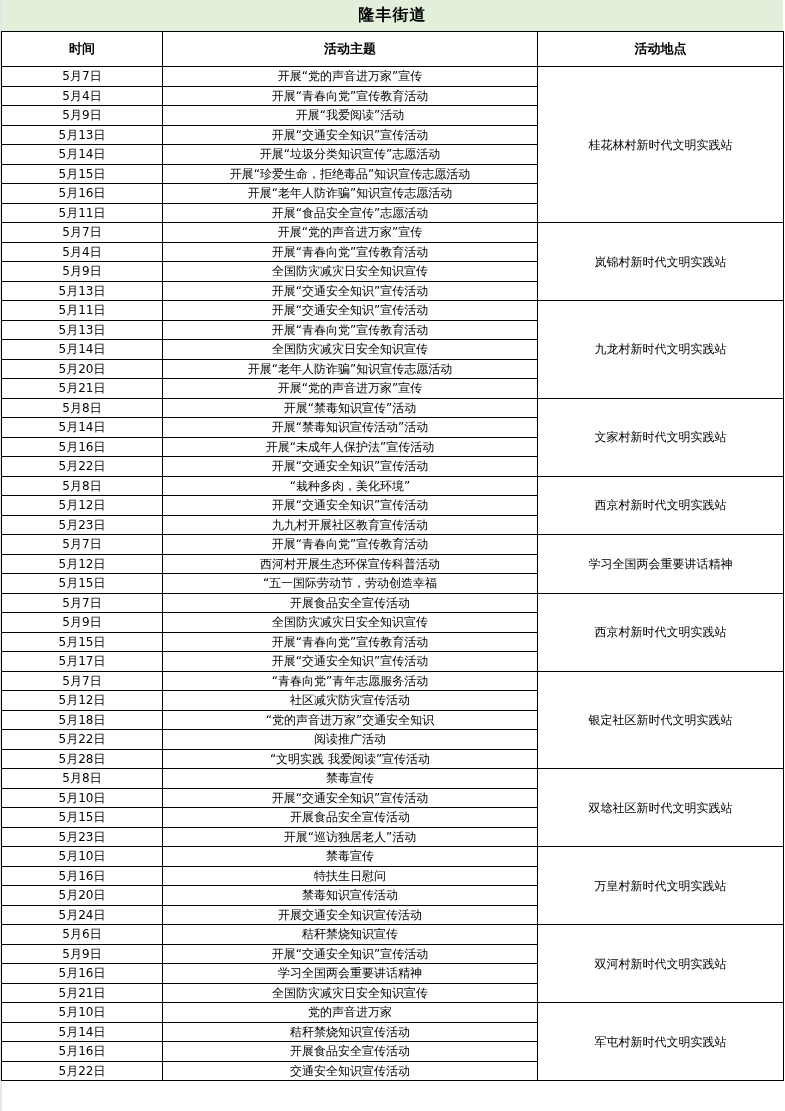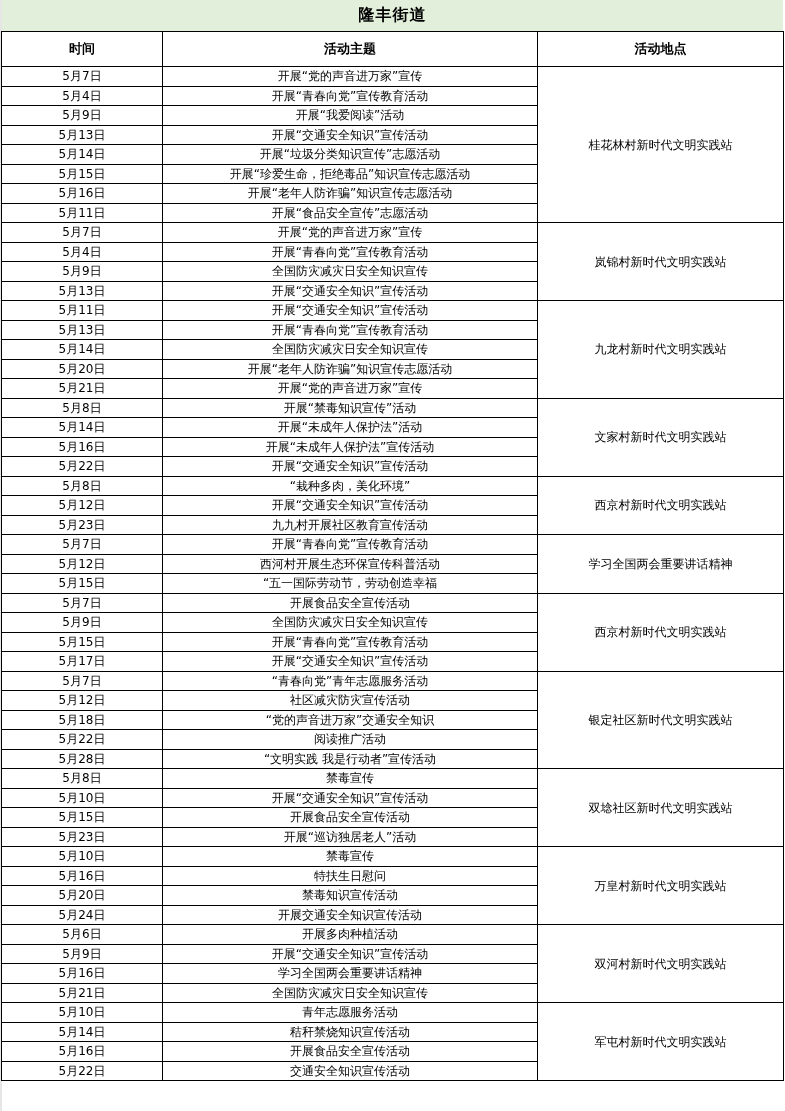--- a/index.html
+++ b/index.html
@@ -111,21 +111,21 @@
         <td>5月21日</td>
         <td>开展“党的声音进万家”宣传</td>
       </tr>
       <tr>
         <td>5月8日</td>
         <td>开展“禁毒知识宣传”活动</td>
         <td class="place" rowspan="4">文家村新时代文明实践站</td>
       </tr>
       <tr>
         <td>5月14日</td>
-        <td>开展“未成年人保护法”活动</td>
+        <td>开展“禁毒知识宣传活动”活动</td>
       </tr>
       <tr>
         <td>5月16日</td>
         <td>开展“未成年人保护法”宣传活动</td>
       </tr>
       <tr>
         <td>5月22日</td>
         <td>开展“交通安全知识”宣传活动</td>
       </tr>
       <tr>
@@ -183,21 +183,21 @@
       <tr>
         <td>5月18日</td>
         <td>“党的声音进万家”交通安全知识</td>
       </tr>
       <tr>
         <td>5月22日</td>
         <td>阅读推广活动</td>
       </tr>
       <tr>
         <td>5月28日</td>
-        <td>“文明实践 我是行动者”宣传活动</td>
+        <td>“文明实践 我爱阅读”宣传活动</td>
       </tr>
       <tr>
         <td>5月8日</td>
         <td>禁毒宣传</td>
         <td class="place" rowspan="4">双埝社区新时代文明实践站</td>
       </tr>
       <tr>
         <td>5月10日</td>
         <td>开展“交通安全知识”宣传活动</td>
       </tr>
@@ -221,38 +221,38 @@
       <tr>
         <td>5月20日</td>
         <td>禁毒知识宣传活动</td>
       </tr>
       <tr>
         <td>5月24日</td>
         <td>开展交通安全知识宣传活动</td>
       </tr>
       <tr>
         <td>5月6日</td>
-        <td>开展多肉种植活动</td>
+        <td>秸秆禁烧知识宣传</td>
         <td class="place" rowspan="4">双河村新时代文明实践站</td>
       </tr>
       <tr>
         <td>5月9日</td>
         <td>开展“交通安全知识”宣传活动</td>
       </tr>
       <tr>
         <td>5月16日</td>
         <td>学习全国两会重要讲话精神</td>
       </tr>
       <tr>
         <td>5月21日</td>
         <td>全国防灾减灾日安全知识宣传</td>
       </tr>
       <tr>
         <td>5月10日</td>
-        <td>青年志愿服务活动</td>
+        <td>党的声音进万家</td>
         <td class="place" rowspan="4">军屯村新时代文明实践站</td>
       </tr>
       <tr>
         <td>5月14日</td>
         <td>秸秆禁烧知识宣传活动</td>
       </tr>
       <tr>
         <td>5月16日</td>
         <td>开展食品安全宣传活动</td>
       </tr>

